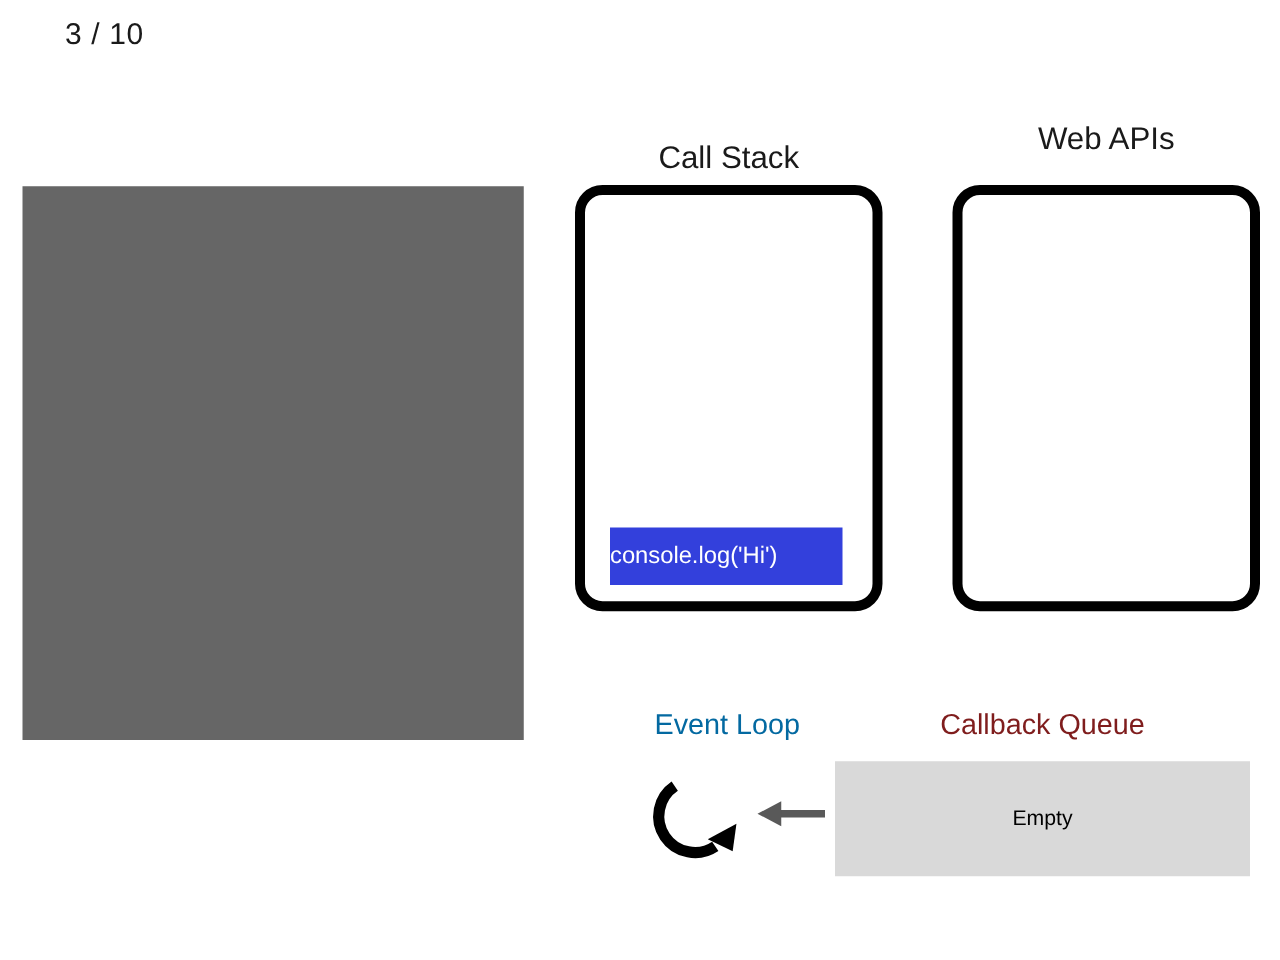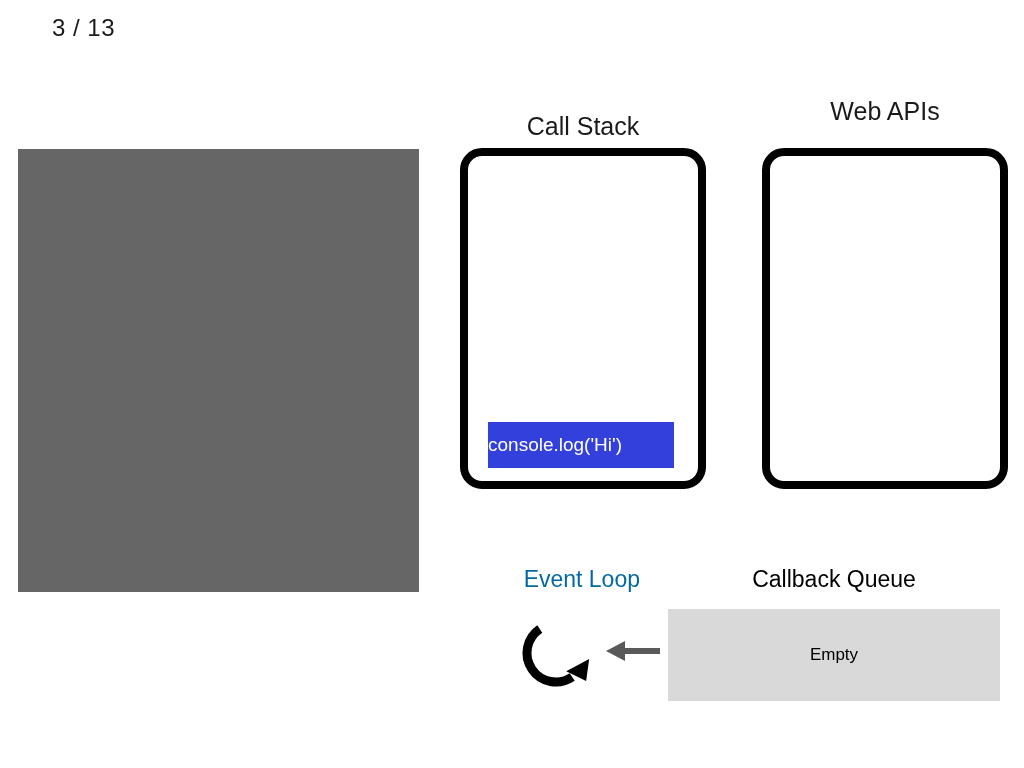--- a/index.html
+++ b/index.html
@@ -118,21 +118,21 @@
     color: #0369a1;
     white-space: nowrap;
   }
   #callback-queue-title {
     position: absolute;
     left: 668px;
     top: 566px;
     width: 332px;
     text-align: center;
     font-size: 23px;
-    color: #000000;
+    color: #7f1d1d;
     white-space: nowrap;
   }
 
   
   #event-loop-icon {
     position: absolute;
     left: 516px;
     top: 613px;
     width: 80px;
     height: 80px;
@@ -161,21 +161,21 @@
   }
   #callback-queue-status {
     font-size: 17px;
     color: #000000;
     white-space: nowrap;
   }
 </style>
 </head>
 <body>
 
-<div id="slide-counter">3 / 13</div>
+<div id="slide-counter">3 / 10</div>
 
 <div id="browser-console">
 </div>
 
 <div id="call-stack-title" class="panel-title">Call Stack</div>
 <div id="call-stack-box" class="stack-box">
   <div id="call-stack-frame">
     <span id="call-stack-frame-label">console.log('Hi')</span>
   </div>
 </div>

